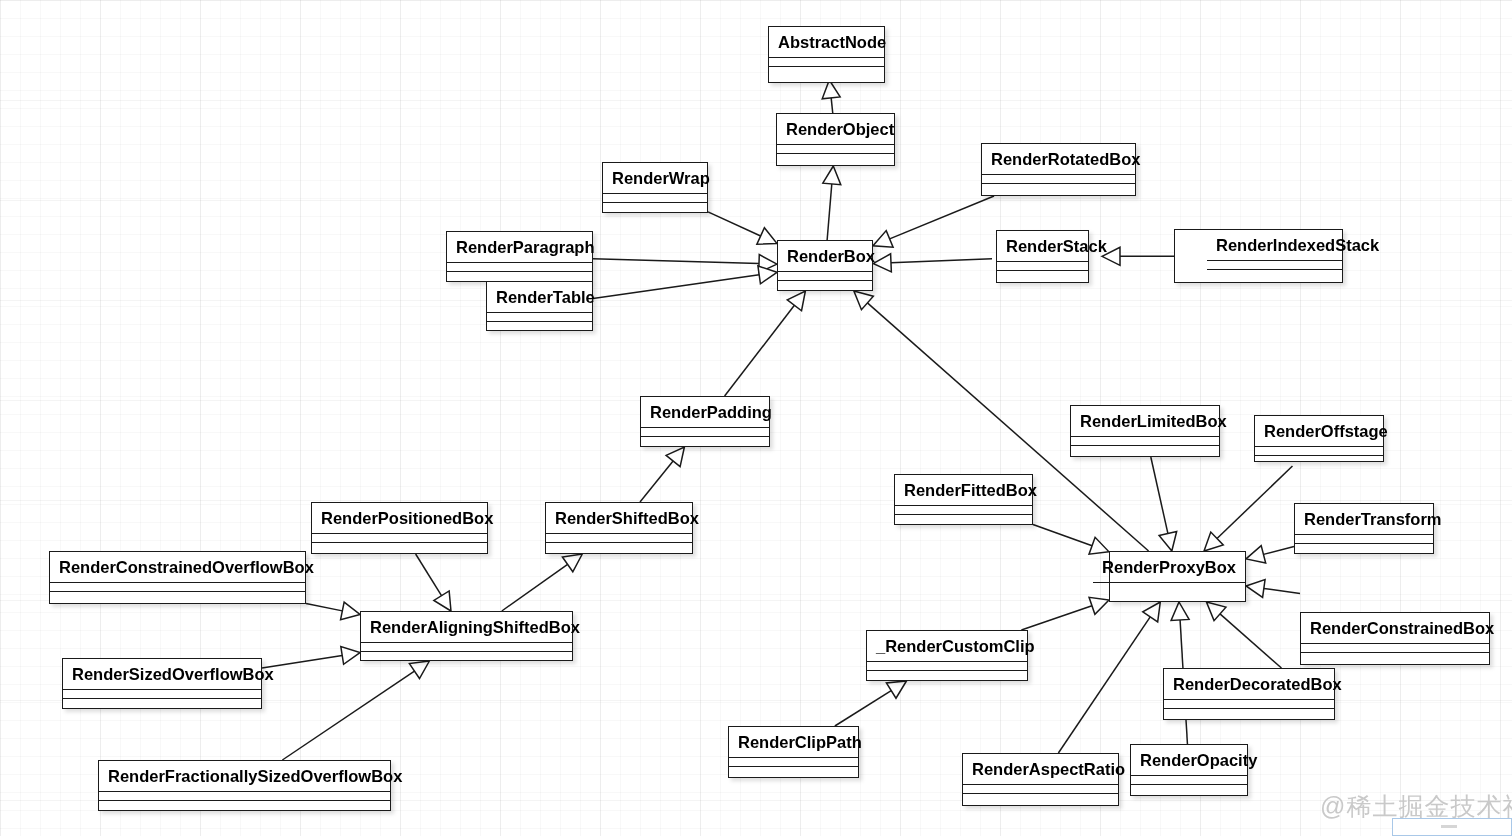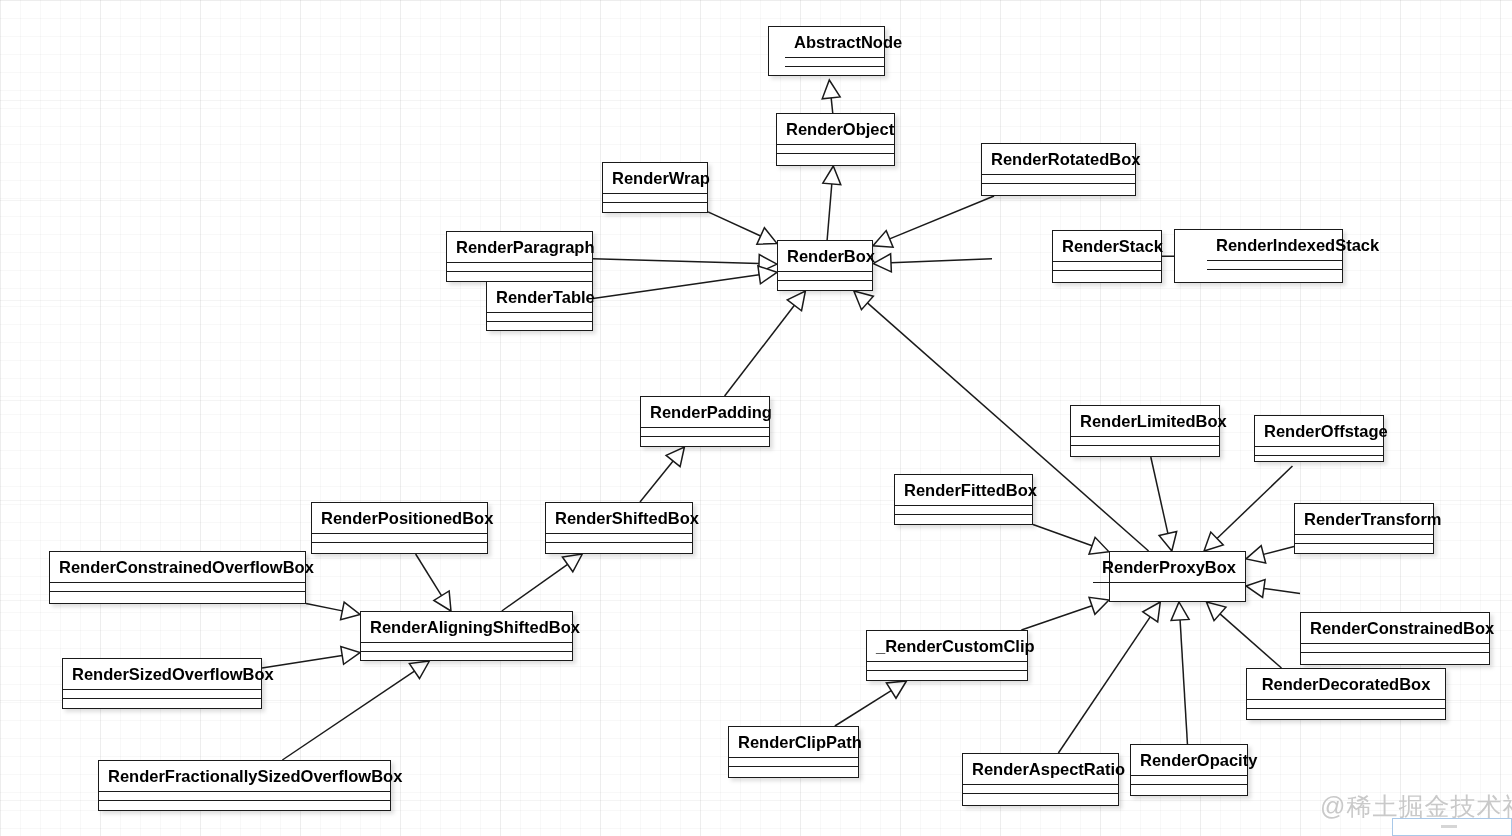--- a/index.html
+++ b/index.html
@@ -129,21 +129,21 @@
       <polygon points="1109,599.9772234273319 1094.8903001256197,614.3270098178992 1089.054350962918,597.2993353621681" fill="#ffffff" stroke="#1a1a1a" stroke-width="1.5"></polygon>
       <line x1="834.8575129533679" y1="726" x2="891.1990049715514" y2="690.5801043664188" stroke="#1a1a1a" stroke-width="1.5"></line>
       <polygon points="906.4378238341969,681 895.9890571547609,698.1995137977416 886.4089527883419,682.9606949350961" fill="#ffffff" stroke="#1a1a1a" stroke-width="1.5"></polygon>
       <line x1="1058.384236453202" y1="753" x2="1150.2213913530086" y2="616.9201281411624" stroke="#1a1a1a" stroke-width="1.5"></line>
       <polygon points="1160.2906403940888,602 1157.6814554235898,621.9547526617025 1142.7613272824274,611.8855036206223" fill="#ffffff" stroke="#1a1a1a" stroke-width="1.5"></polygon>
       <line x1="1187.454780361757" y1="744" x2="1180.0833870419008" y2="619.9682950093747" stroke="#1a1a1a" stroke-width="1.5"></line>
       <polygon points="1179.015503875969,602 1189.0675345465881,619.4343534264088 1171.0992395372134,620.5022365923406" fill="#ffffff" stroke="#1a1a1a" stroke-width="1.5"></polygon>
     </svg>
 
   <div id="nodes">
-      <div class="uml-class" style="left: 768px; top: 26px; width: 117px; height: 50px; padding-left: 16px;">
+      <div class="uml-class" style="left: 768px; top: 26px; width: 117px; height: 57px;">
         <div class="uml-name">AbstractNode</div>
         <div class="uml-attrs"></div>
         <div class="uml-ops"></div>
       </div>
       <div class="uml-class" style="left: 776px; top: 113px; width: 119px; height: 53px;">
         <div class="uml-name">RenderObject</div>
         <div class="uml-attrs"></div>
         <div class="uml-ops"></div>
       </div>
       <div class="uml-class" style="left: 602px; top: 162px; width: 106px; height: 51px;">
@@ -164,21 +164,21 @@
       <div class="uml-class" style="left: 486px; top: 281px; width: 107px; height: 50px;">
         <div class="uml-name">RenderTable</div>
         <div class="uml-attrs"></div>
         <div class="uml-ops"></div>
       </div>
       <div class="uml-class" style="left: 777px; top: 240px; width: 96px; height: 51px;">
         <div class="uml-name">RenderBox</div>
         <div class="uml-attrs"></div>
         <div class="uml-ops"></div>
       </div>
-      <div class="uml-class" style="left: 1052px; top: 230px; width: 110px; height: 53px;">
+      <div class="uml-class" style="left: 996px; top: 230px; width: 93px; height: 53px;">
         <div class="uml-name">RenderStack</div>
         <div class="uml-attrs"></div>
         <div class="uml-ops"></div>
       </div>
       <div class="uml-class" style="left: 1174px; top: 229px; width: 169px; height: 54px; padding-left: 32px;">
         <div class="uml-name">RenderIndexedStack</div>
         <div class="uml-attrs"></div>
         <div class="uml-ops"></div>
       </div>
       <div class="uml-class" style="left: 640px; top: 396px; width: 130px; height: 51px;">
@@ -239,21 +239,21 @@
       <div class="uml-class" style="left: 866px; top: 630px; width: 162px; height: 51px;">
         <div class="uml-name">_RenderCustomClip</div>
         <div class="uml-attrs"></div>
         <div class="uml-ops"></div>
       </div>
       <div class="uml-class" style="left: 62px; top: 658px; width: 200px; height: 51px;">
         <div class="uml-name">RenderSizedOverflowBox</div>
         <div class="uml-attrs"></div>
         <div class="uml-ops"></div>
       </div>
-      <div class="uml-class" style="left: 1246px; top: 668px; width: 200px; height: 52px; justify-content: space-between;">
+      <div class="uml-class" style="left: 1163px; top: 668px; width: 172px; height: 52px; justify-content: space-between;">
         <div class="uml-name">RenderDecoratedBox</div>
         <div class="uml-attrs"></div>
         <div class="uml-ops"></div>
       </div>
       <div class="uml-class" style="left: 728px; top: 726px; width: 131px; height: 52px;">
         <div class="uml-name">RenderClipPath</div>
         <div class="uml-attrs"></div>
         <div class="uml-ops"></div>
       </div>
       <div class="uml-class" style="left: 1130px; top: 744px; width: 118px; height: 52px;">

